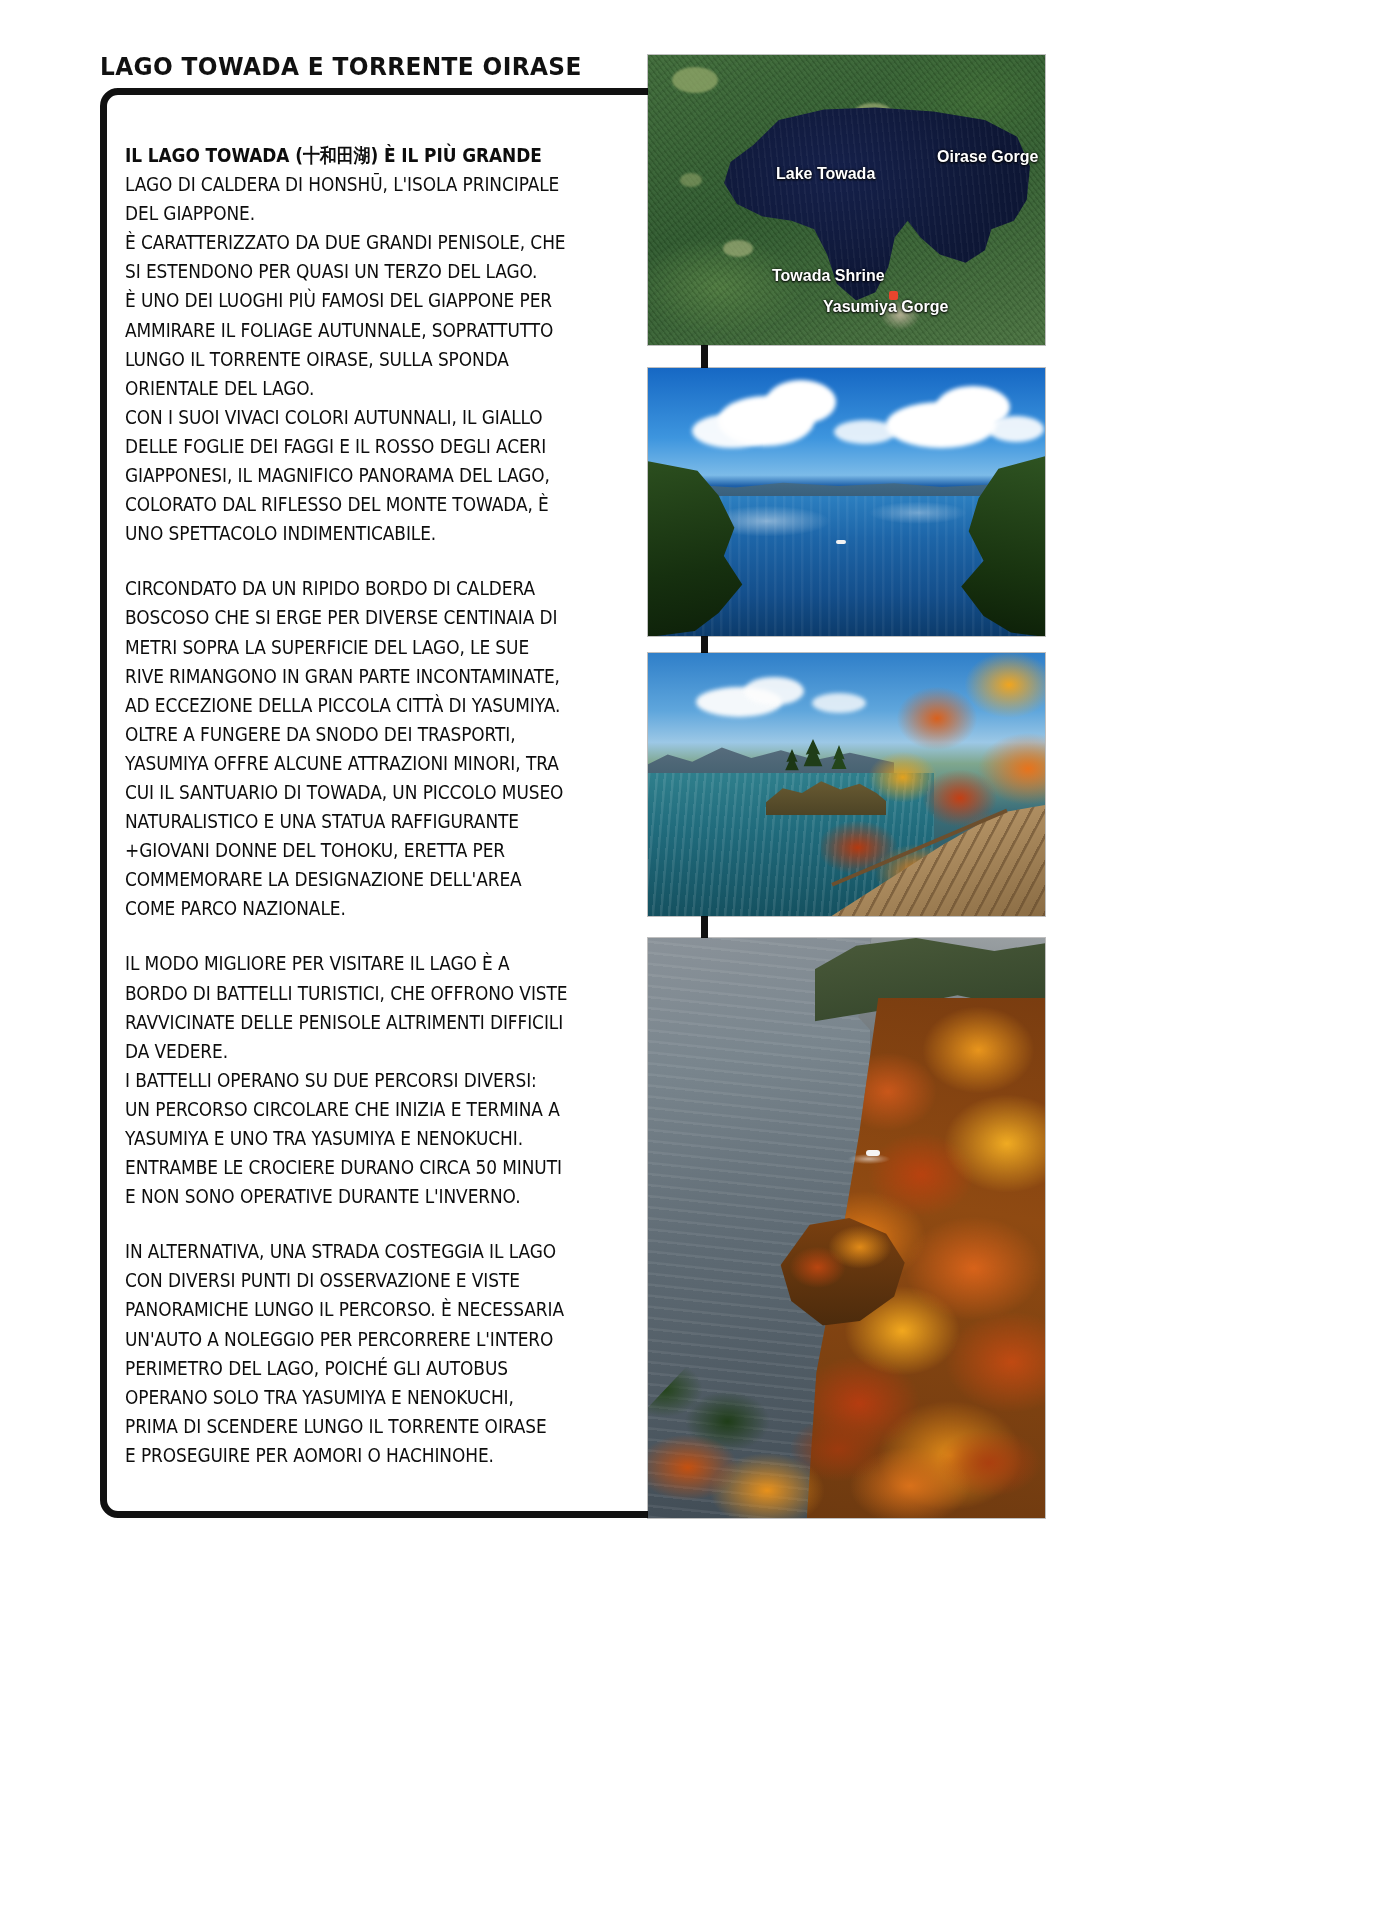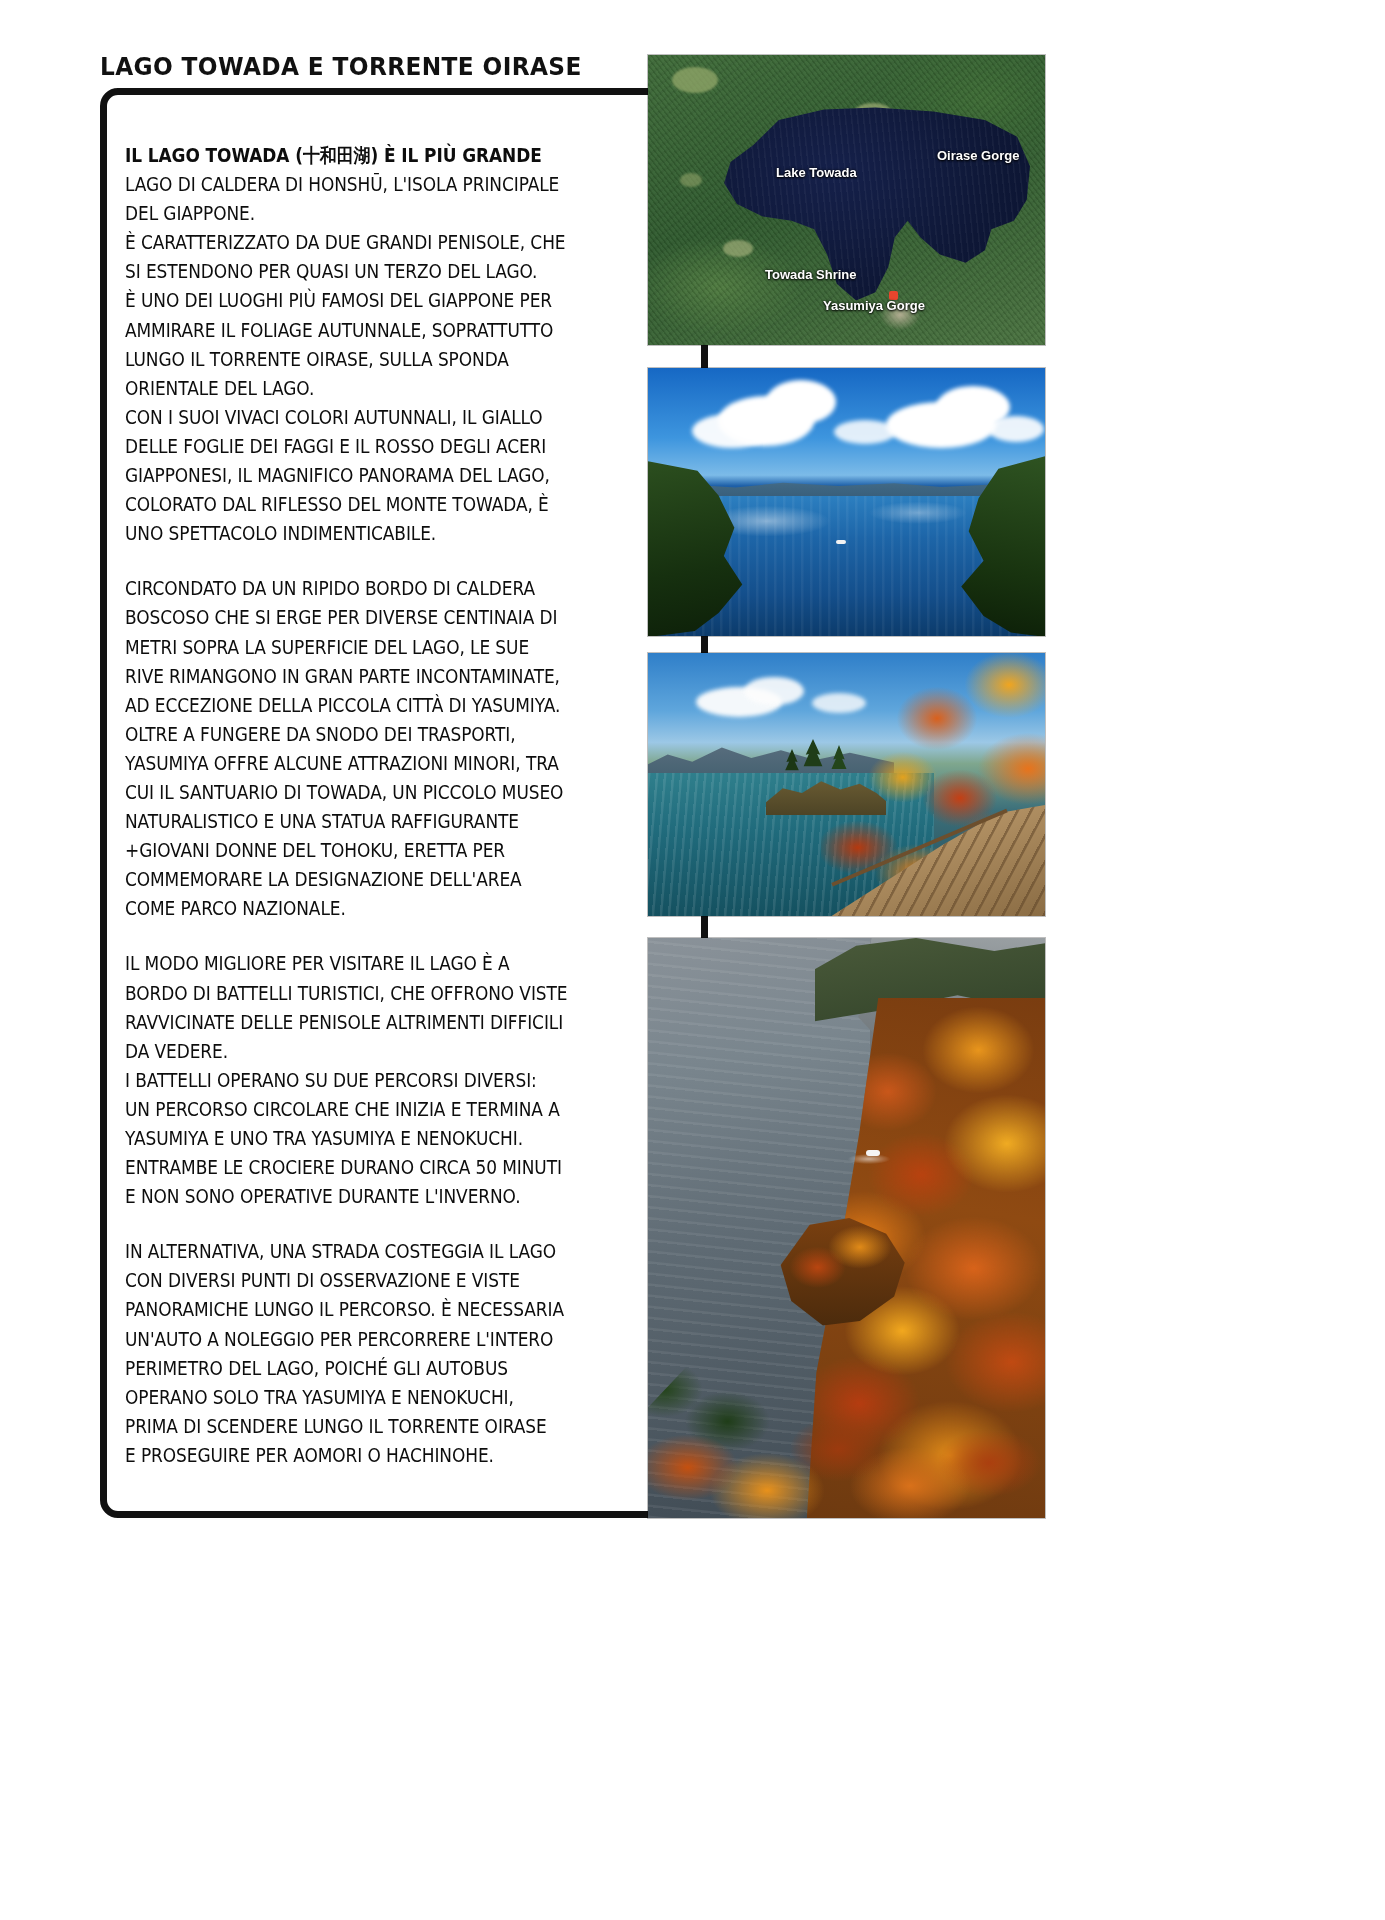--- a/index.html
+++ b/index.html
@@ -123,27 +123,27 @@
   .map-town {
     position:absolute; left:232px; top:245px; width:40px; height:30px;
     background: radial-gradient(ellipse at center, #bdb49a 0%, rgba(189,180,154,0) 72%);
     opacity:.9;
   }
   .map-label {
     position: absolute;
     color: #ffffff;
     font-family: "Liberation Sans", sans-serif;
     font-weight: 700;
-    font-size: 13px;
+    font-size: 16px;
     text-shadow: 0 0 3px rgba(0,0,0,0.95), 0 1px 2px rgba(0,0,0,0.9);
     white-space: nowrap;
   }
   .lbl-lake   { left: 128px; top: 110px; }
   .lbl-gorge  { left: 289px; top: 93px; }
-  .lbl-shrine { left: 117px; top: 212px; }
+  .lbl-shrine { left: 124px; top: 212px; }
   .lbl-town   { left: 175px; top: 243px; }
 
   
   .ph-lake {
     left: 648px; top: 368px; width: 397px; height: 268px;
     background: linear-gradient(180deg, #1668c4 0%, #3d95de 26%, #7cbbe8 40%, #1d5fa8 44%, #17508f 68%, #0f3a6b 100%);
   }
   .lk-cloud { position:absolute; background:#ffffff; border-radius:50%; filter: blur(2px); }
   .c1 { left:70px;  top:28px;  width:96px; height:50px; }
   .c2 { left:118px; top:12px;  width:70px; height:44px; }

